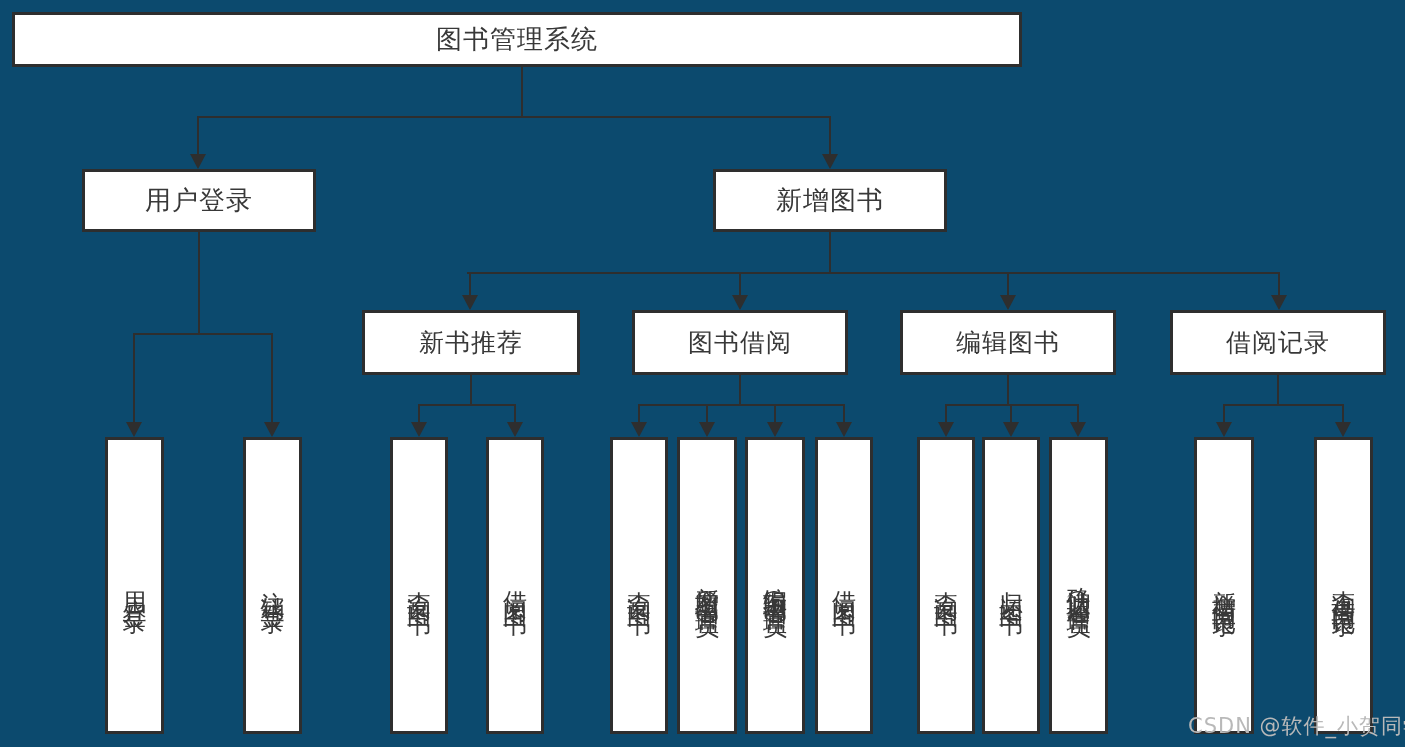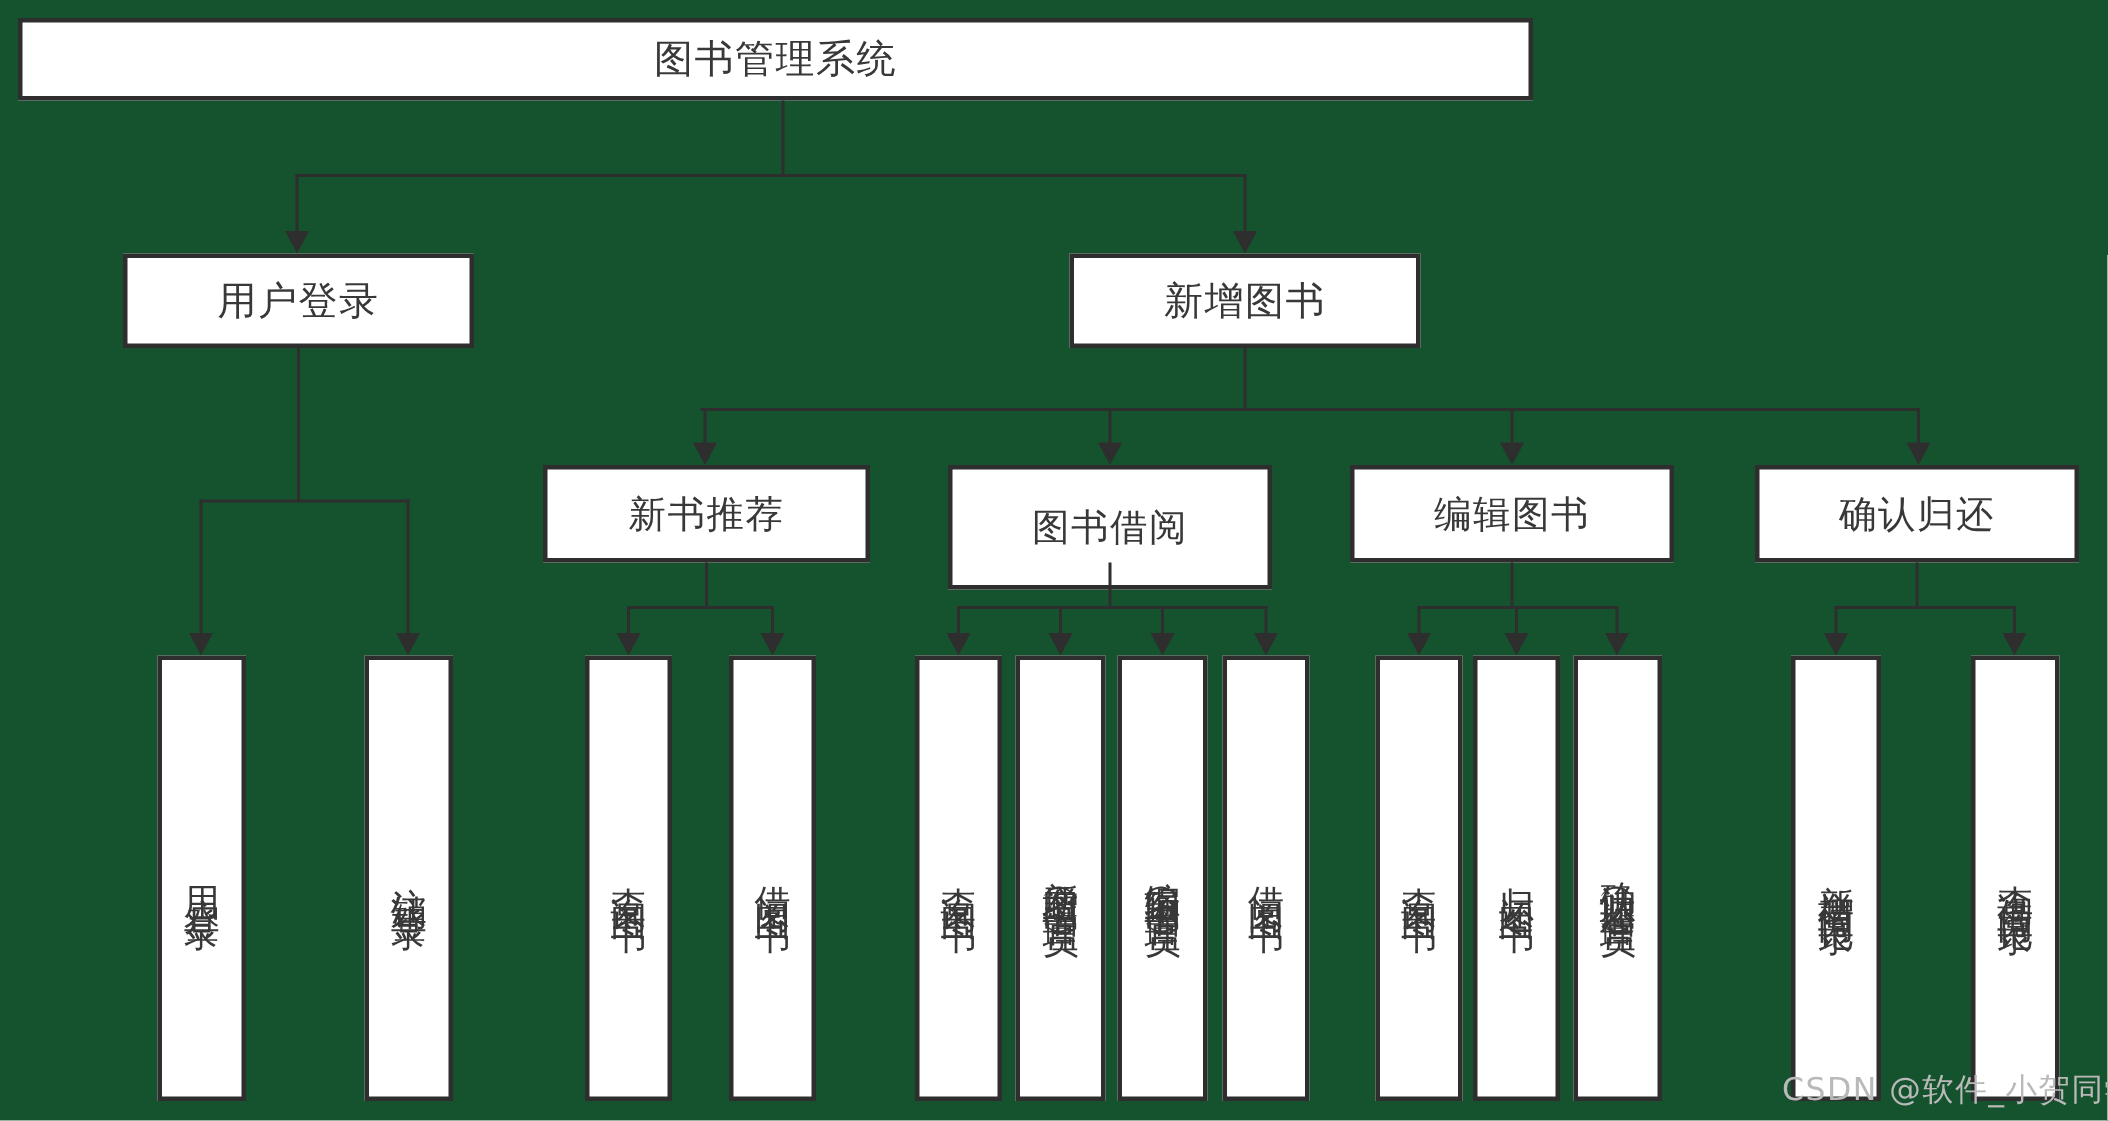--- a/index.html
+++ b/index.html
@@ -1,20 +1,20 @@
 <!DOCTYPE html>
 <html><head>
 <meta charset="utf-8">
 <style>
   html, body { margin: 0; padding: 0; background: #ffffff; }
   .stage {
     position: relative;
     width: 1405px;
     height: 747px;
-    background: #14532d;
+    background: #0c4a6e;
     font-family: "DejaVu Sans", "Liberation Sans", sans-serif;
     overflow: hidden;
   }
   .box {
     position: absolute;
     box-sizing: border-box;
     background: #ffffff;
     border: 3px solid #2e2e2e;
     display: flex;
     align-items: center;
@@ -88,28 +88,28 @@
   <div class="line vline" style="left:739px; top:272px; height:25px;"></div>
   <div class="arrow" style="left:732px; top:295px;"></div>
   <div class="line vline" style="left:1007px; top:272px; height:25px;"></div>
   <div class="arrow" style="left:1000px; top:295px;"></div>
   <div class="line vline" style="left:1278px; top:272px; height:25px;"></div>
   <div class="arrow" style="left:1271px; top:295px;"></div>
 
   <div class="box l3" style="left:362px; top:310px; width:218px; height:65px;">
     <span class="hlabel">新书推荐</span>
   </div>
-  <div class="box l3" style="left:632px; top:310px; width:216px; height:83px;">
+  <div class="box l3" style="left:632px; top:310px; width:216px; height:65px;">
     <span class="hlabel">图书借阅</span>
   </div>
   <div class="box l3" style="left:900px; top:310px; width:216px; height:65px;">
     <span class="hlabel">编辑图书</span>
   </div>
   <div class="box l3" style="left:1170px; top:310px; width:216px; height:65px;">
-    <span class="hlabel">确认归还</span>
+    <span class="hlabel">借阅记录</span>
   </div>
 
   <div class="line vline" style="left:470px; top:375px; height:31px;"></div>
   <div class="line hline" style="left:418px; top:404px; width:98px;"></div>
   <div class="line vline" style="left:418px; top:404px; height:19px;"></div>
   <div class="arrow" style="left:411px; top:422px;"></div>
   <div class="line vline" style="left:514px; top:404px; height:19px;"></div>
   <div class="arrow" style="left:507px; top:422px;"></div>
 
   <div class="line vline" style="left:739px; top:375px; height:31px;"></div>

